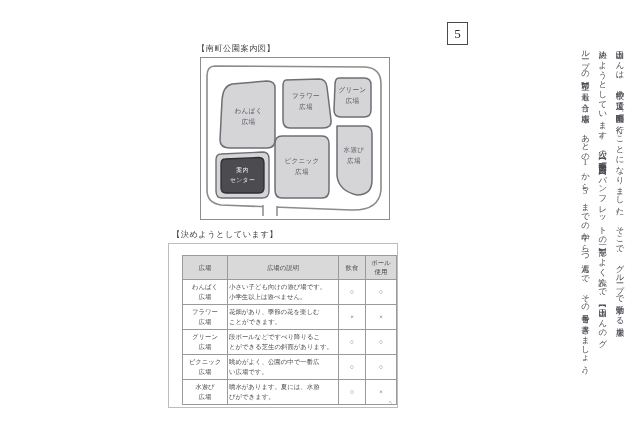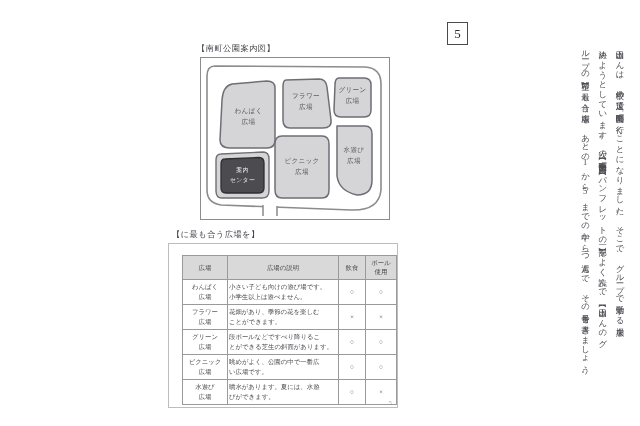--- a/index.html
+++ b/index.html
@@ -127,21 +127,21 @@
       <path d="M24 101 L58 99.5 Q63 99.5 63 105 L63 130 Q63 135 58 135 L25 135 Q20 135 20 130 L20 106 Q20 101 24 101 Z" fill="#4c4c50" stroke="#2e2e32" stroke-width="1.3" stroke-linejoin="round"></path>
       <text class="plaza-label-dark" x="41.5" y="114" text-anchor="middle">案内</text>
       <text class="plaza-label-dark" x="41.5" y="124" text-anchor="middle">センター</text>
 
       <rect x="62" y="146" width="14" height="10" fill="#ffffff"></rect>
       <rect x="62" y="146" width="0.1" height="10" fill="#ffffff"></rect>
       <path d="M62 147 L62 158 M76 148 L76 158" stroke="#8c8c8c" stroke-width="1.5" fill="none"></path>
     </svg>
   </div>
 
-  <div class="pam-title">【に最も合う広場を】</div>
+  <div class="pam-title">【決めようとしています】</div>
   <div class="pam-frame">
     <table class="pam">
       <thead>
         <tr>
           <th class="c-name">広場</th>
           <th class="c-desc" style="text-align:center">広場の説明</th>
           <th class="c-eat">飲食</th>
           <th class="c-ball">
             <span class="desc-line">ボール</span>
             <span class="desc-line">使用</span>

